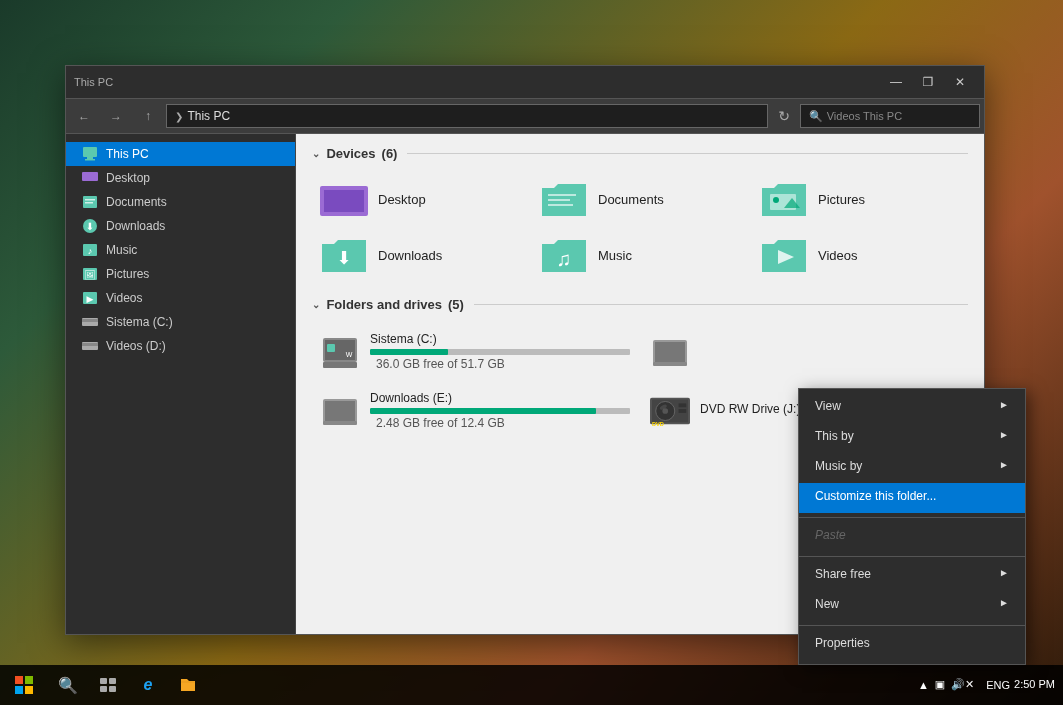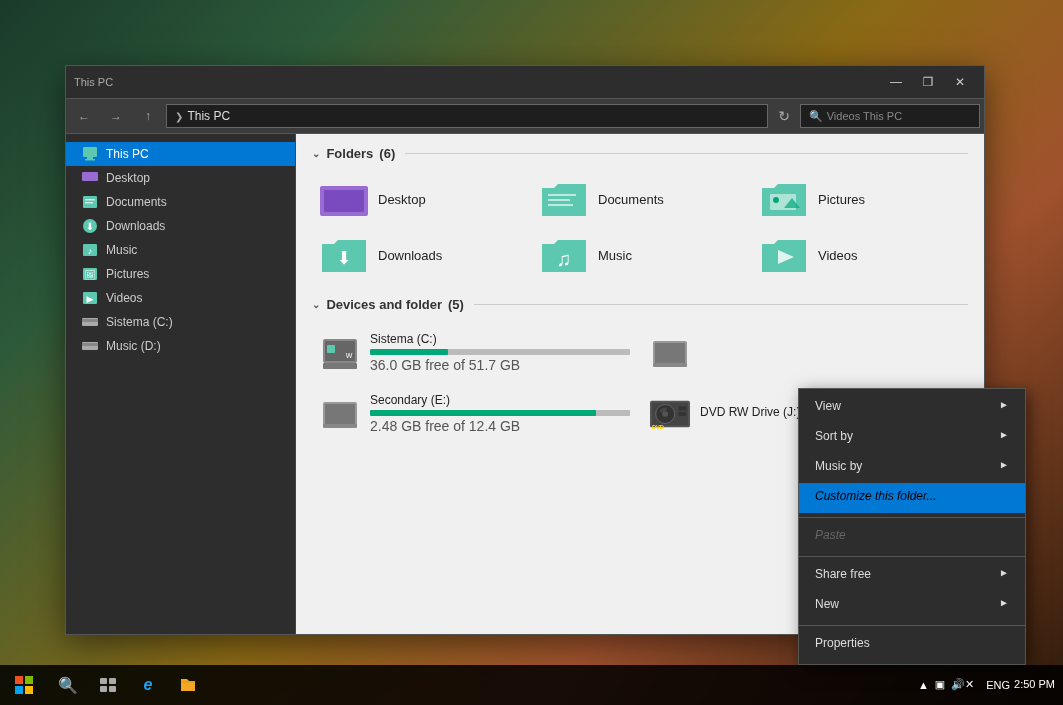--- a/index.html
+++ b/index.html
@@ -325,22 +325,23 @@
       margin-bottom: 2px;
       overflow: hidden;
     }
     .drive-bar-fill {
       height: 100%;
       border-radius: 1px;
     }
     .drive-bar-fill.green { background: #00a878; }
     .drive-bar-fill.gray { background: #888; }
     .drive-size {
-      font-size: 14px;
+      font-size: 12px;
       color: #555;
+      margin-left: 6px;
     }
 
     
     .context-menu {
       position: absolute;
       top: 388px;
       left: 798px;
       width: 228px;
       background: #2d2d2d;
       border: 1px solid #555;
@@ -351,21 +352,21 @@
     .ctx-item {
       display: flex;
       align-items: flex-start;
       justify-content: space-between;
       padding: 6px 16px;
       color: #ddd;
       font-size: 12px;
       cursor: pointer;
       height: 30px;
     }
-    .ctx-item.highlighted { background: #0078d4; color: #000000; font-style: italic; }
+    .ctx-item.highlighted { background: #0078d4; color: #ffffff; }
     .ctx-item.disabled { color: #666; cursor: default; font-style: italic; }
     .ctx-separator {
       height: 1px;
       background: #555;
       margin: 4px 0;
     }
     .ctx-arrow { font-size: 10px; }
   </style>
 </head>
 <body>
@@ -473,29 +474,29 @@
         </span>
         <span>Sistema (C:)</span>
       </div>
       <div class="sidebar-item">
         <span class="sidebar-icon">
           <svg width="16" height="12" viewBox="0 0 16 12">
               <rect x="0" y="2" width="16" height="8" rx="1" fill="#aaa"></rect>
               <rect x="0" y="3" width="16" height="3" fill="#888"></rect>
             </svg>
         </span>
-        <span>Music (D:)</span>
+        <span>Videos (D:)</span>
       </div>
     </div>
 
     <div class="main-panel">
 
       <div class="section-header">
         <span class="chevron">⌄</span>
-        <span>Folders</span>
+        <span>Devices</span>
         <span>(6)</span>
         <div class="section-divider"></div>
       </div>
 
       <div class="folder-grid">
 
         <div class="folder-item">
           <div class="folder-icon">
             <svg width="48" height="38" viewBox="0 0 48 38">
               <rect x="0" y="6" width="48" height="30" rx="2" fill="#9b6bd4"></rect>
@@ -555,21 +556,21 @@
               <path d="M2,8 L14,8 L18,4 L46,4 L46,36 L2,36 Z" fill="#5bc8af"></path>
               <polygon points="18,14 18,28 34,21" fill="white" opacity="0.8"></polygon>
             </svg>
           </div>
           <span class="folder-label">Videos</span>
         </div>
       </div>
 
       <div class="section-header">
         <span class="chevron">⌄</span>
-        <span>Devices and folder</span>
+        <span>Folders and drives</span>
         <span>(5)</span>
         <div class="section-divider"></div>
       </div>
 
       <div class="devices-grid">
 
         <div class="device-item">
           <div class="device-icon">
             <svg width="38" height="36" viewBox="0 0 38 36">
               <rect x="2" y="4" width="34" height="24" rx="2" fill="#888"></rect>
@@ -600,21 +601,21 @@
 
         <div class="device-item">
           <div class="device-icon">
             <svg width="38" height="36" viewBox="0 0 38 36">
               <rect x="2" y="6" width="34" height="24" rx="2" fill="#999"></rect>
               <rect x="4" y="8" width="30" height="20" fill="#777"></rect>
               <rect x="2" y="28" width="34" height="4" rx="1" fill="#888"></rect>
             </svg>
           </div>
           <div class="device-info">
-            <div class="device-name">Secondary (E:)</div>
+            <div class="device-name">Downloads (E:)</div>
             <div class="drive-bar-bg">
               <div class="drive-bar-fill green" style="width:87%"></div>
             </div>
             <div class="drive-size">2.48 GB free of 12.4 GB</div>
           </div>
         </div>
 
         <div class="device-item">
           <div class="device-icon">
             <svg width="42" height="36" viewBox="0 0 42 36">
@@ -637,21 +638,21 @@
     </div>
   </div>
 </div>
 
 <div class="context-menu">
   <div class="ctx-item">
     <span>View</span>
     <span class="ctx-arrow">►</span>
   </div>
   <div class="ctx-item">
-    <span>Sort by</span>
+    <span>This by</span>
     <span class="ctx-arrow">►</span>
   </div>
   <div class="ctx-item">
     <span>Music by</span>
     <span class="ctx-arrow">►</span>
   </div>
   <div class="ctx-item highlighted">
     <span>Customize this folder...</span>
   </div>
   <div class="ctx-separator"></div>

